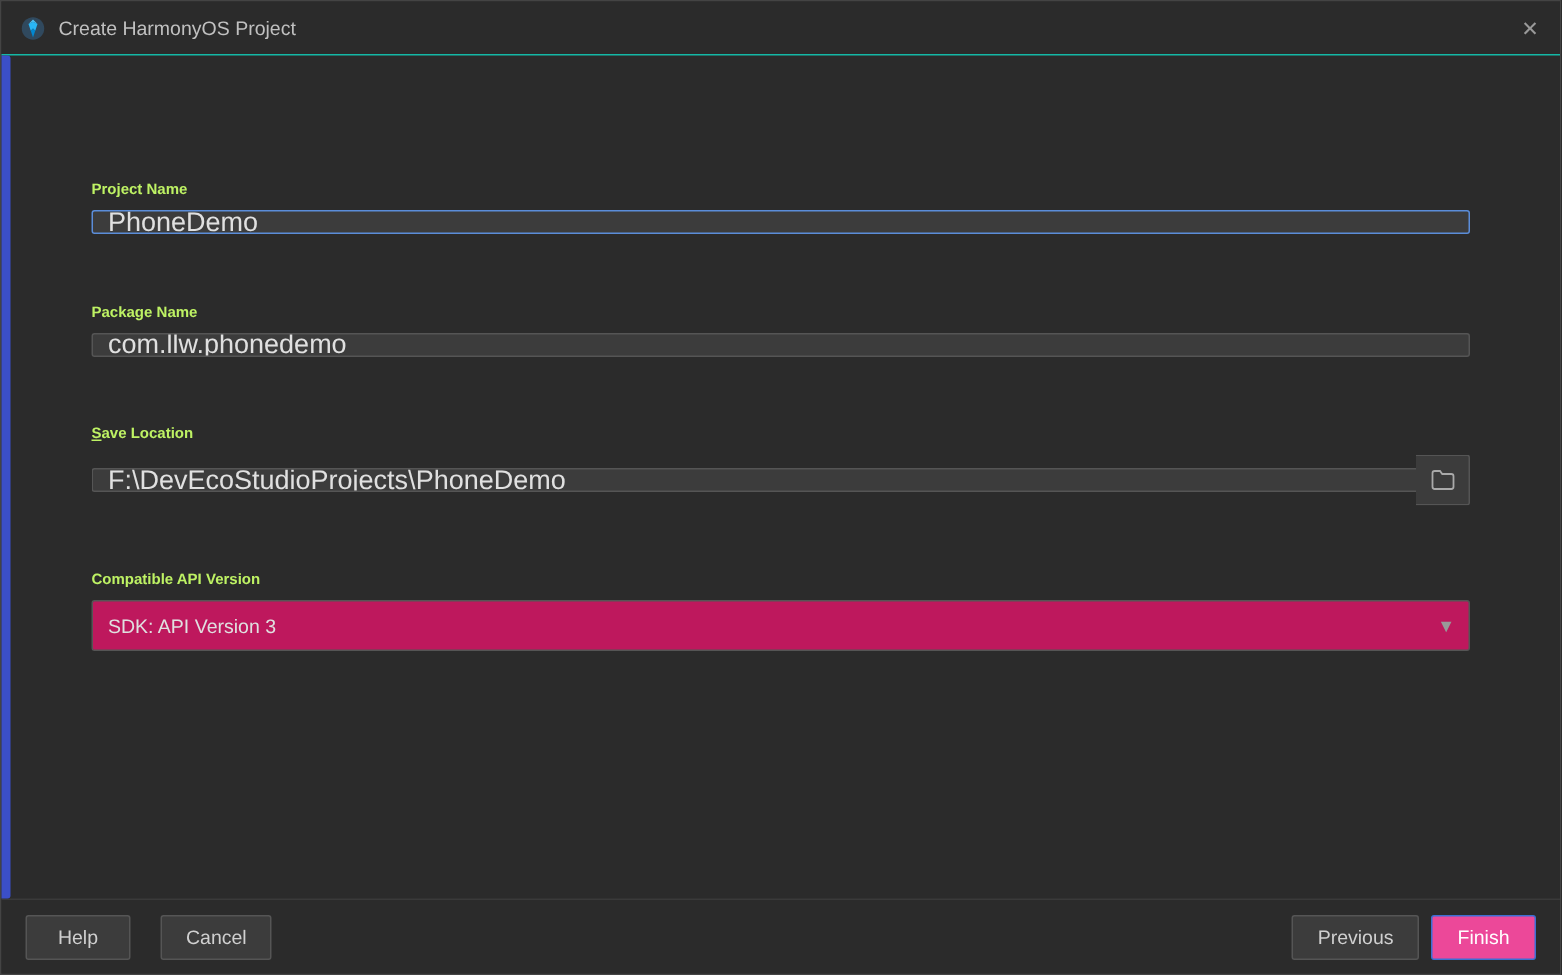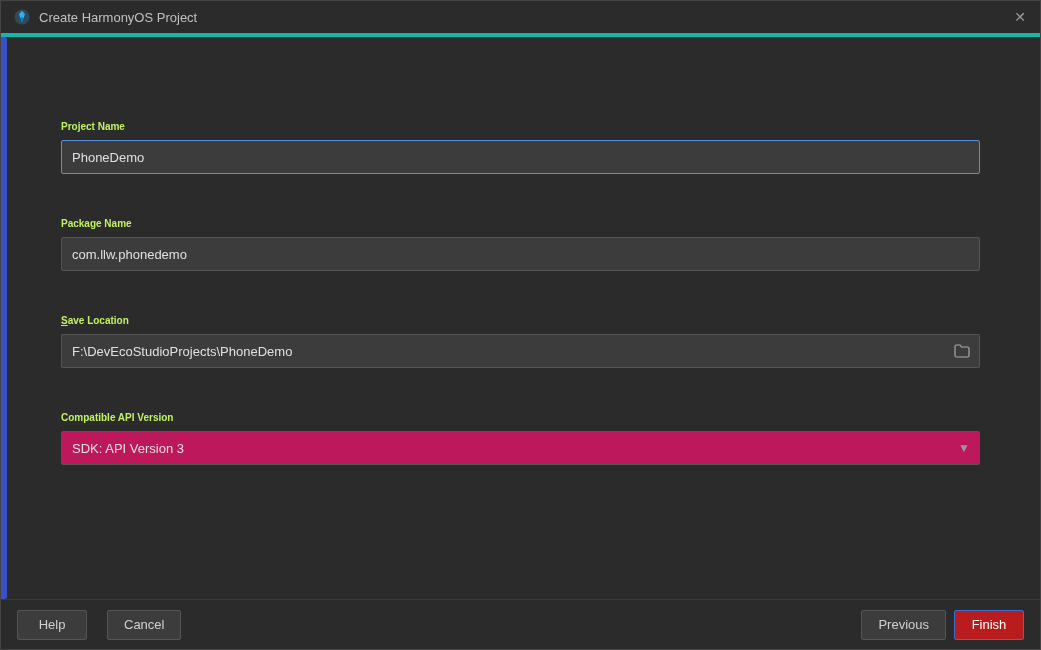--- a/index.html
+++ b/index.html
@@ -21,21 +21,21 @@
       display: flex;
       flex-direction: column;
       position: relative;
     }
     .title-bar {
       display: flex;
       align-items: center;
       justify-content: space-between;
       padding: 8px 12px;
       background: #2b2b2b;
-      border-bottom: 4px solid #14b8a6;
+      border-bottom: 1px solid #14b8a6;
       height: 36px;
       flex-shrink: 0;
     }
     .title-bar-left {
       display: flex;
       align-items: center;
       gap: 8px;
     }
     .title-bar-title {
       font-size: 13px;
@@ -86,23 +86,23 @@
       margin-bottom: 8px;
       display: block;
       margin-top: 44px;
     }
     .form-input {
       width: 100%;
       background: #3c3c3c;
       border: 1.5px solid #5b8dd9;
       color: #e0e0e0;
       padding: 6px 10px;
-      font-size: 13px;
+      font-size: 18px;
       outline: none;
-      height: 34px;
+      height: 16px;
       border-radius: 2px;
     }
     .form-input.no-focus {
       border: 1px solid #555;
     }
 
     .input-with-btn {
       display: flex;
       align-items: center;
       gap: 0;
@@ -177,21 +177,21 @@
       font-size: 13px;
       border-radius: 2px;
       cursor: pointer;
       border: 1px solid #555;
       background: #3c3c3c;
       color: #d0d0d0;
       min-width: 70px;
       height: 30px;
     }
     .btn-primary {
-      background: #b91c1c;
+      background: #ec4899;
       border-color: #3b6fd4;
       color: #fff;
     }
 
     
     .logo-svg {
       width: 18px;
       height: 18px;
     }
   </style>

